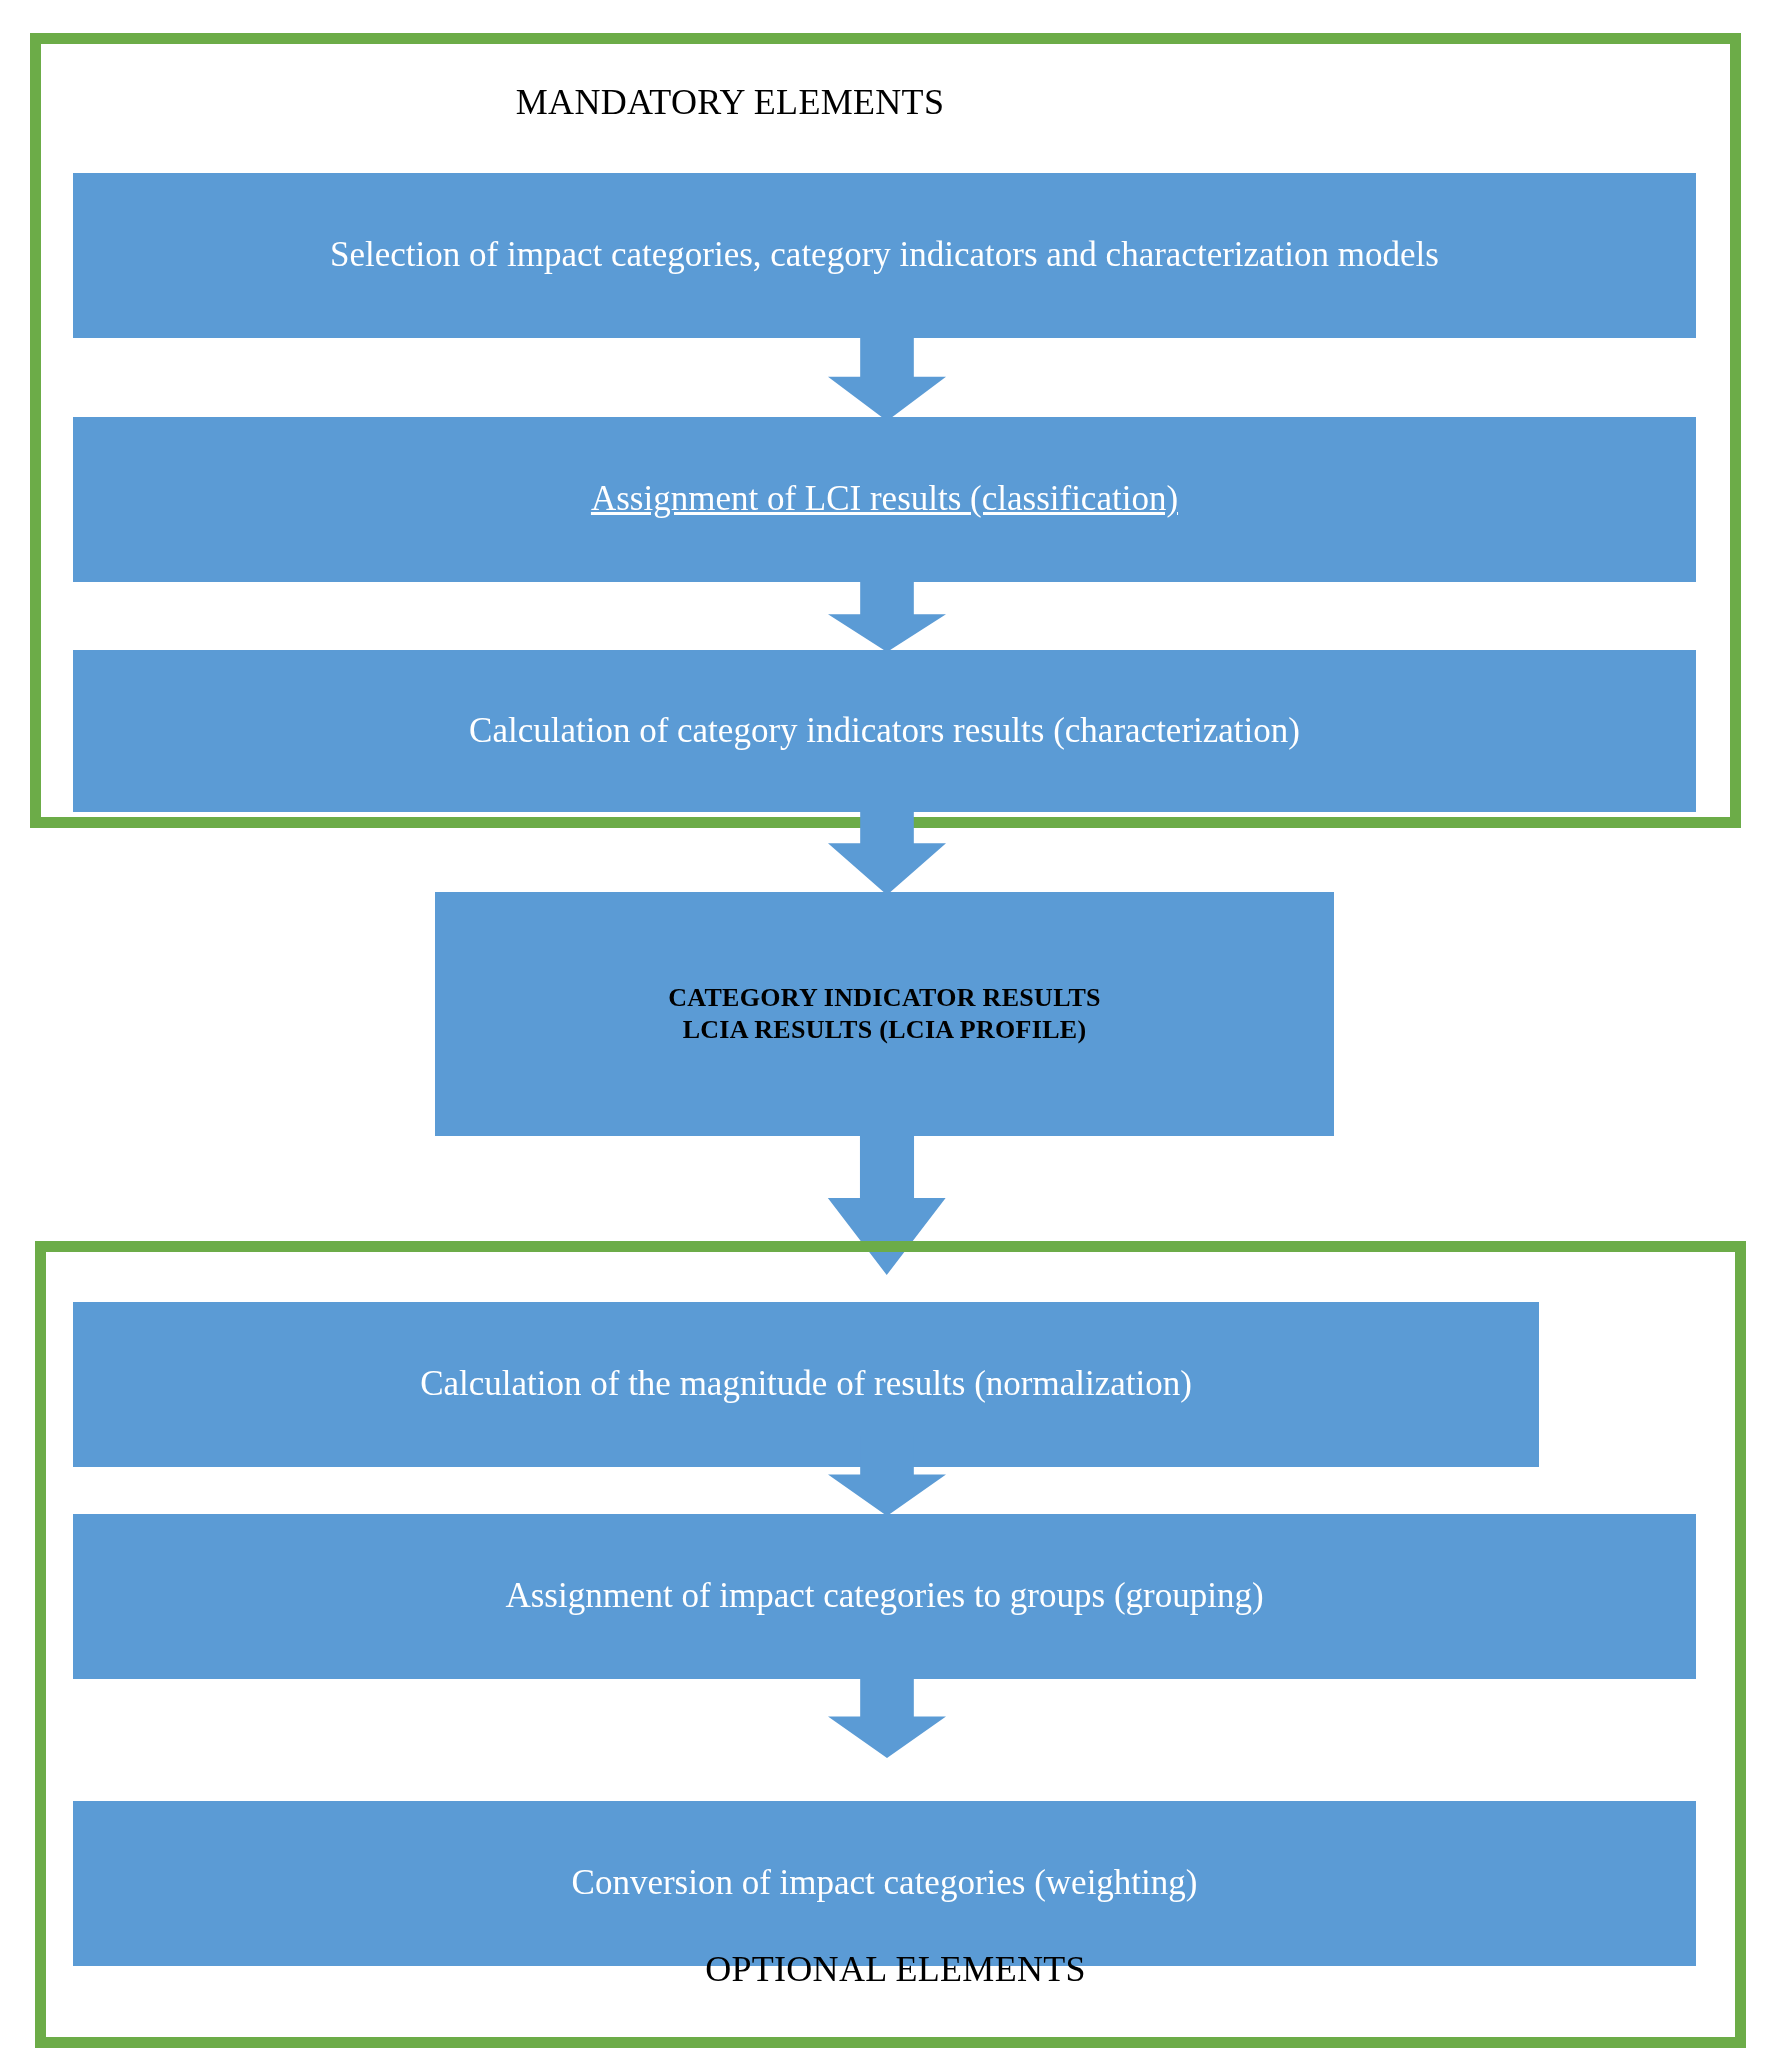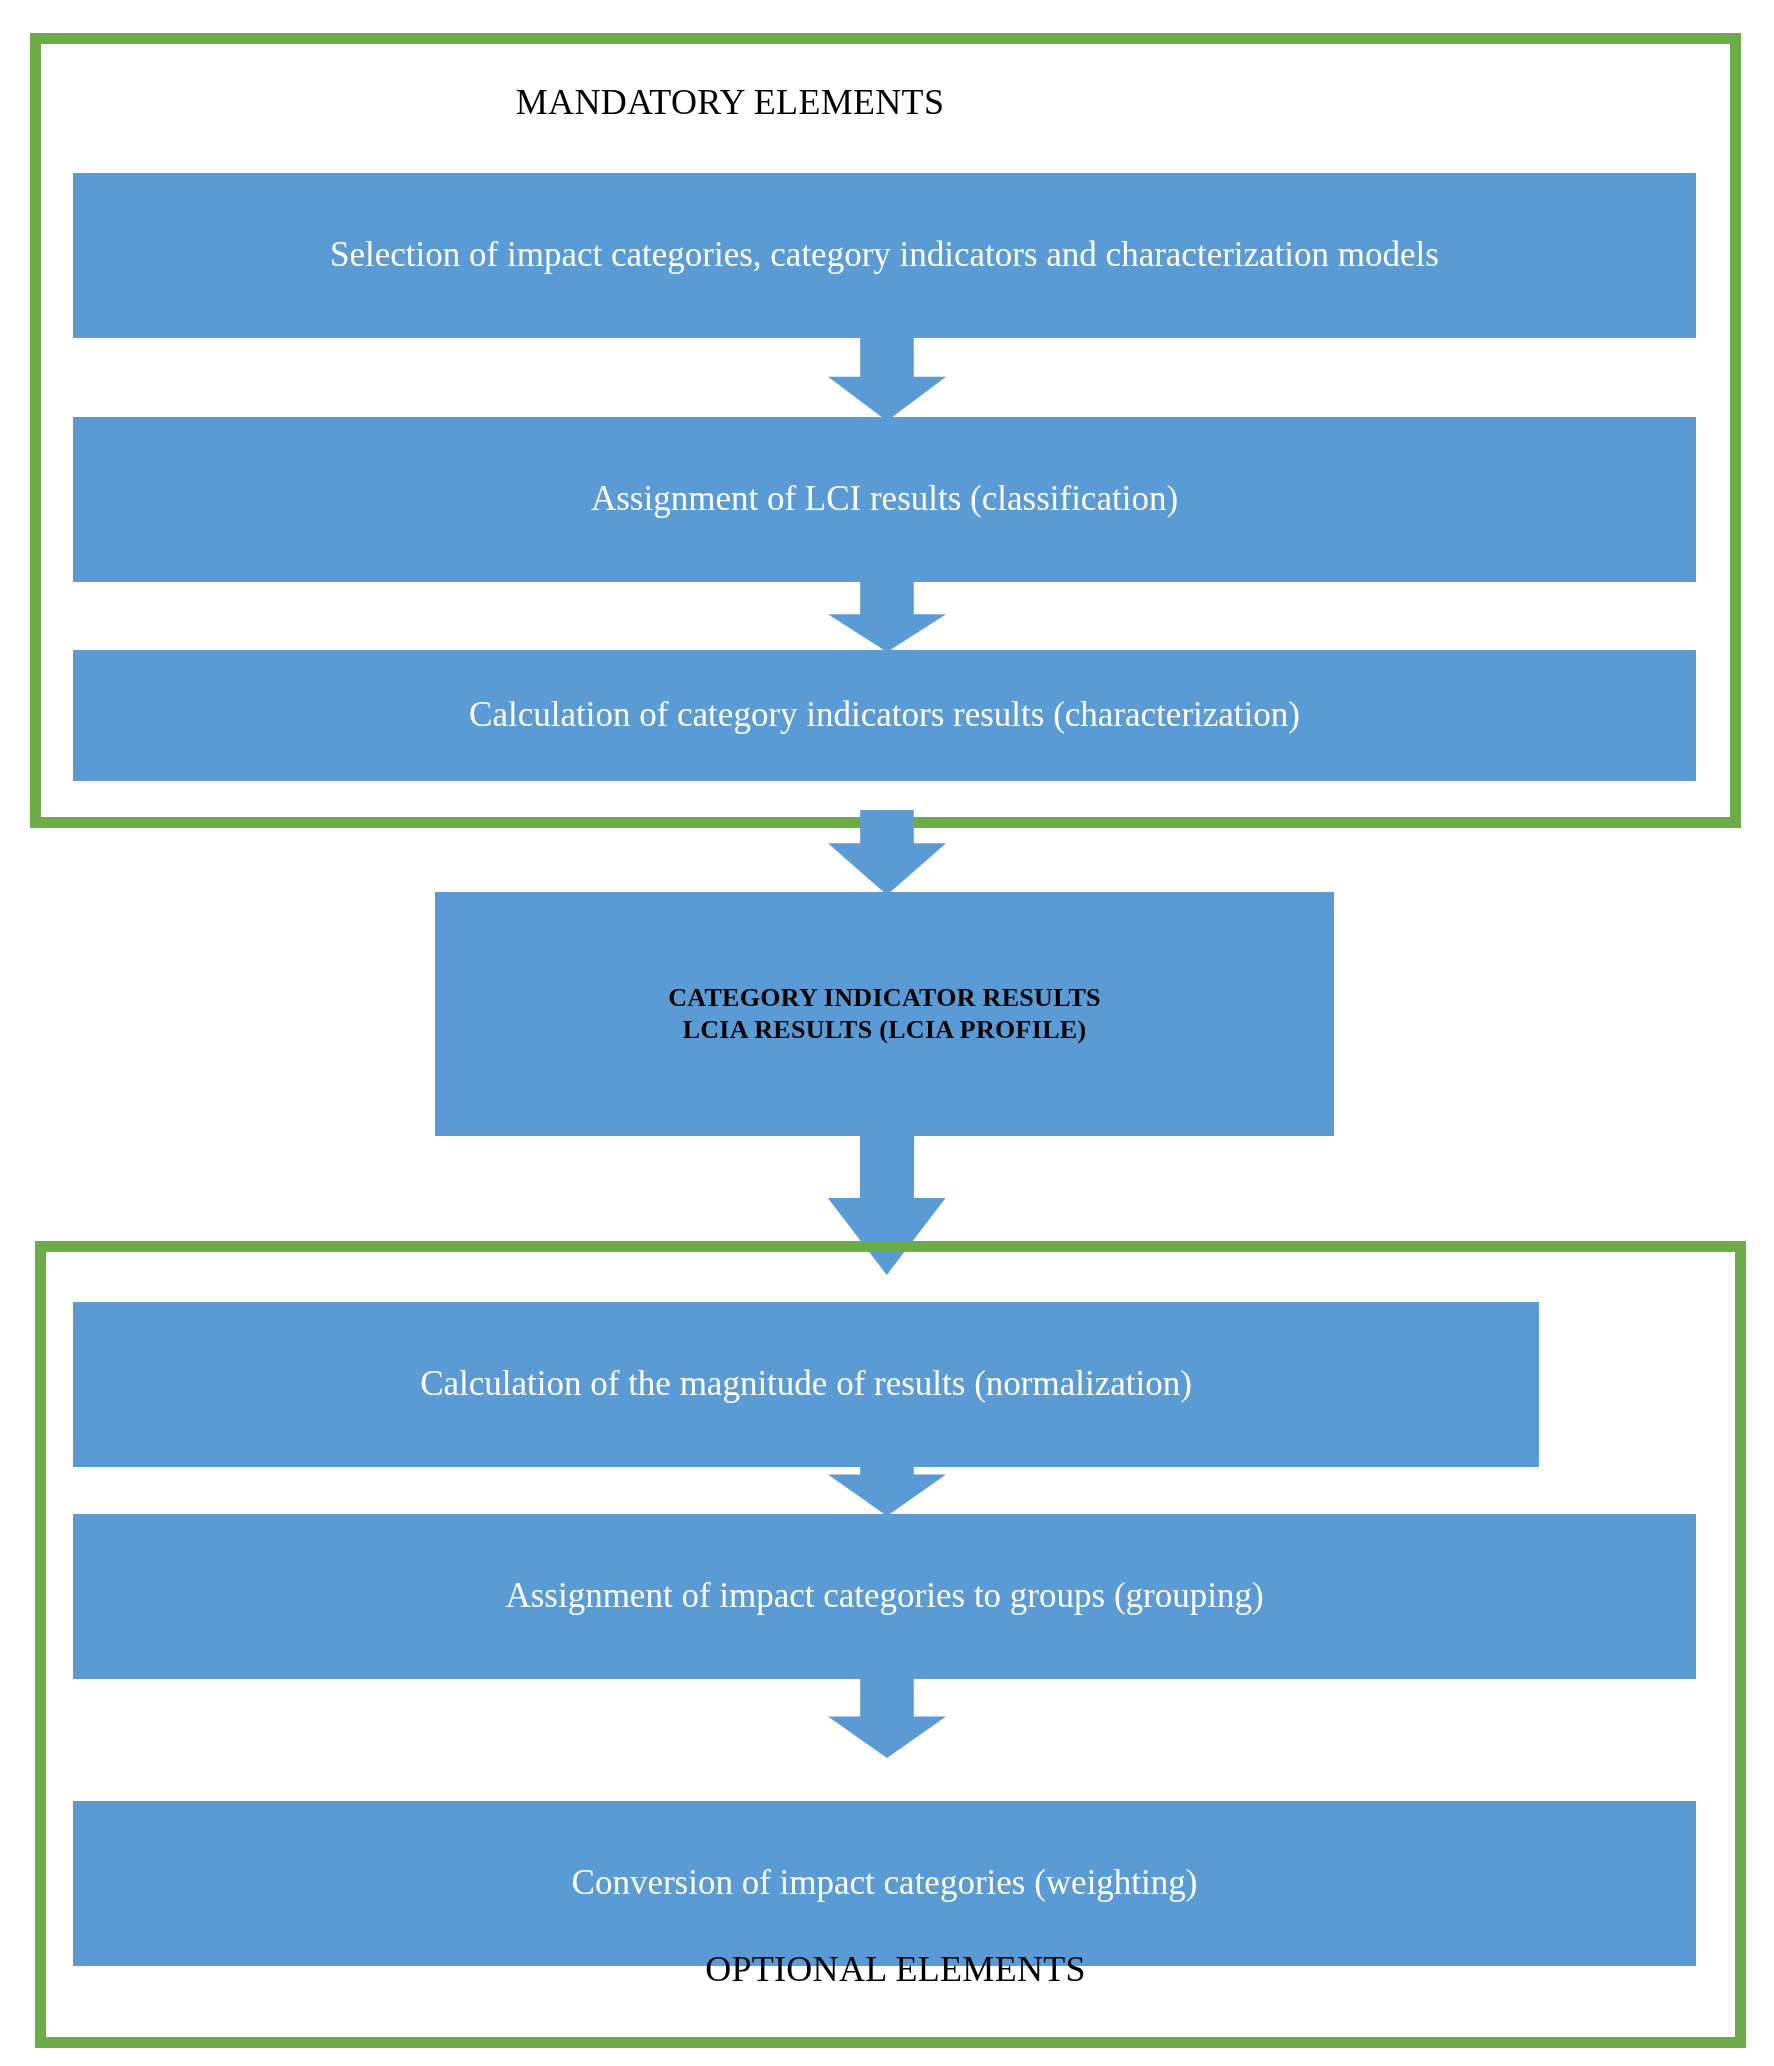--- a/index.html
+++ b/index.html
@@ -60,22 +60,22 @@
   }
   .proc-box.dark{
     color:#000000;
     font-weight:bold;
     font-size:26px;
     letter-spacing:0.3px;
     line-height:1.25;
   }
 
   #box-selection      { left:73px; top:173px;  width:1623px; height:165px; }
-  #box-classification { left:73px; top:417px;  width:1623px; height:165px; }
-  #box-characterization{left:73px; top:650px; width:1623px; height:131px; }
+  #box-classification { left:73px; top:417px;  width:1623px; height:165px;text-decoration:underline; }
+  #box-characterization{left:73px; top:650px; width:1623px; height:162px; }
 
   #box-lcia-profile   { left:435px; top:892px; width:899px; height:244px; }
 
   #box-normalization  { left:73px; top:1272px; width:1466px; height:165px;margin-top:30px; }
   #box-grouping       { left:73px; top:1514px; width:1623px; height:165px; }
   #box-weighting      { left:73px; top:1757px; width:1623px; height:165px;margin-top:44px; }
 
   
   .arrow{
     position:absolute;

